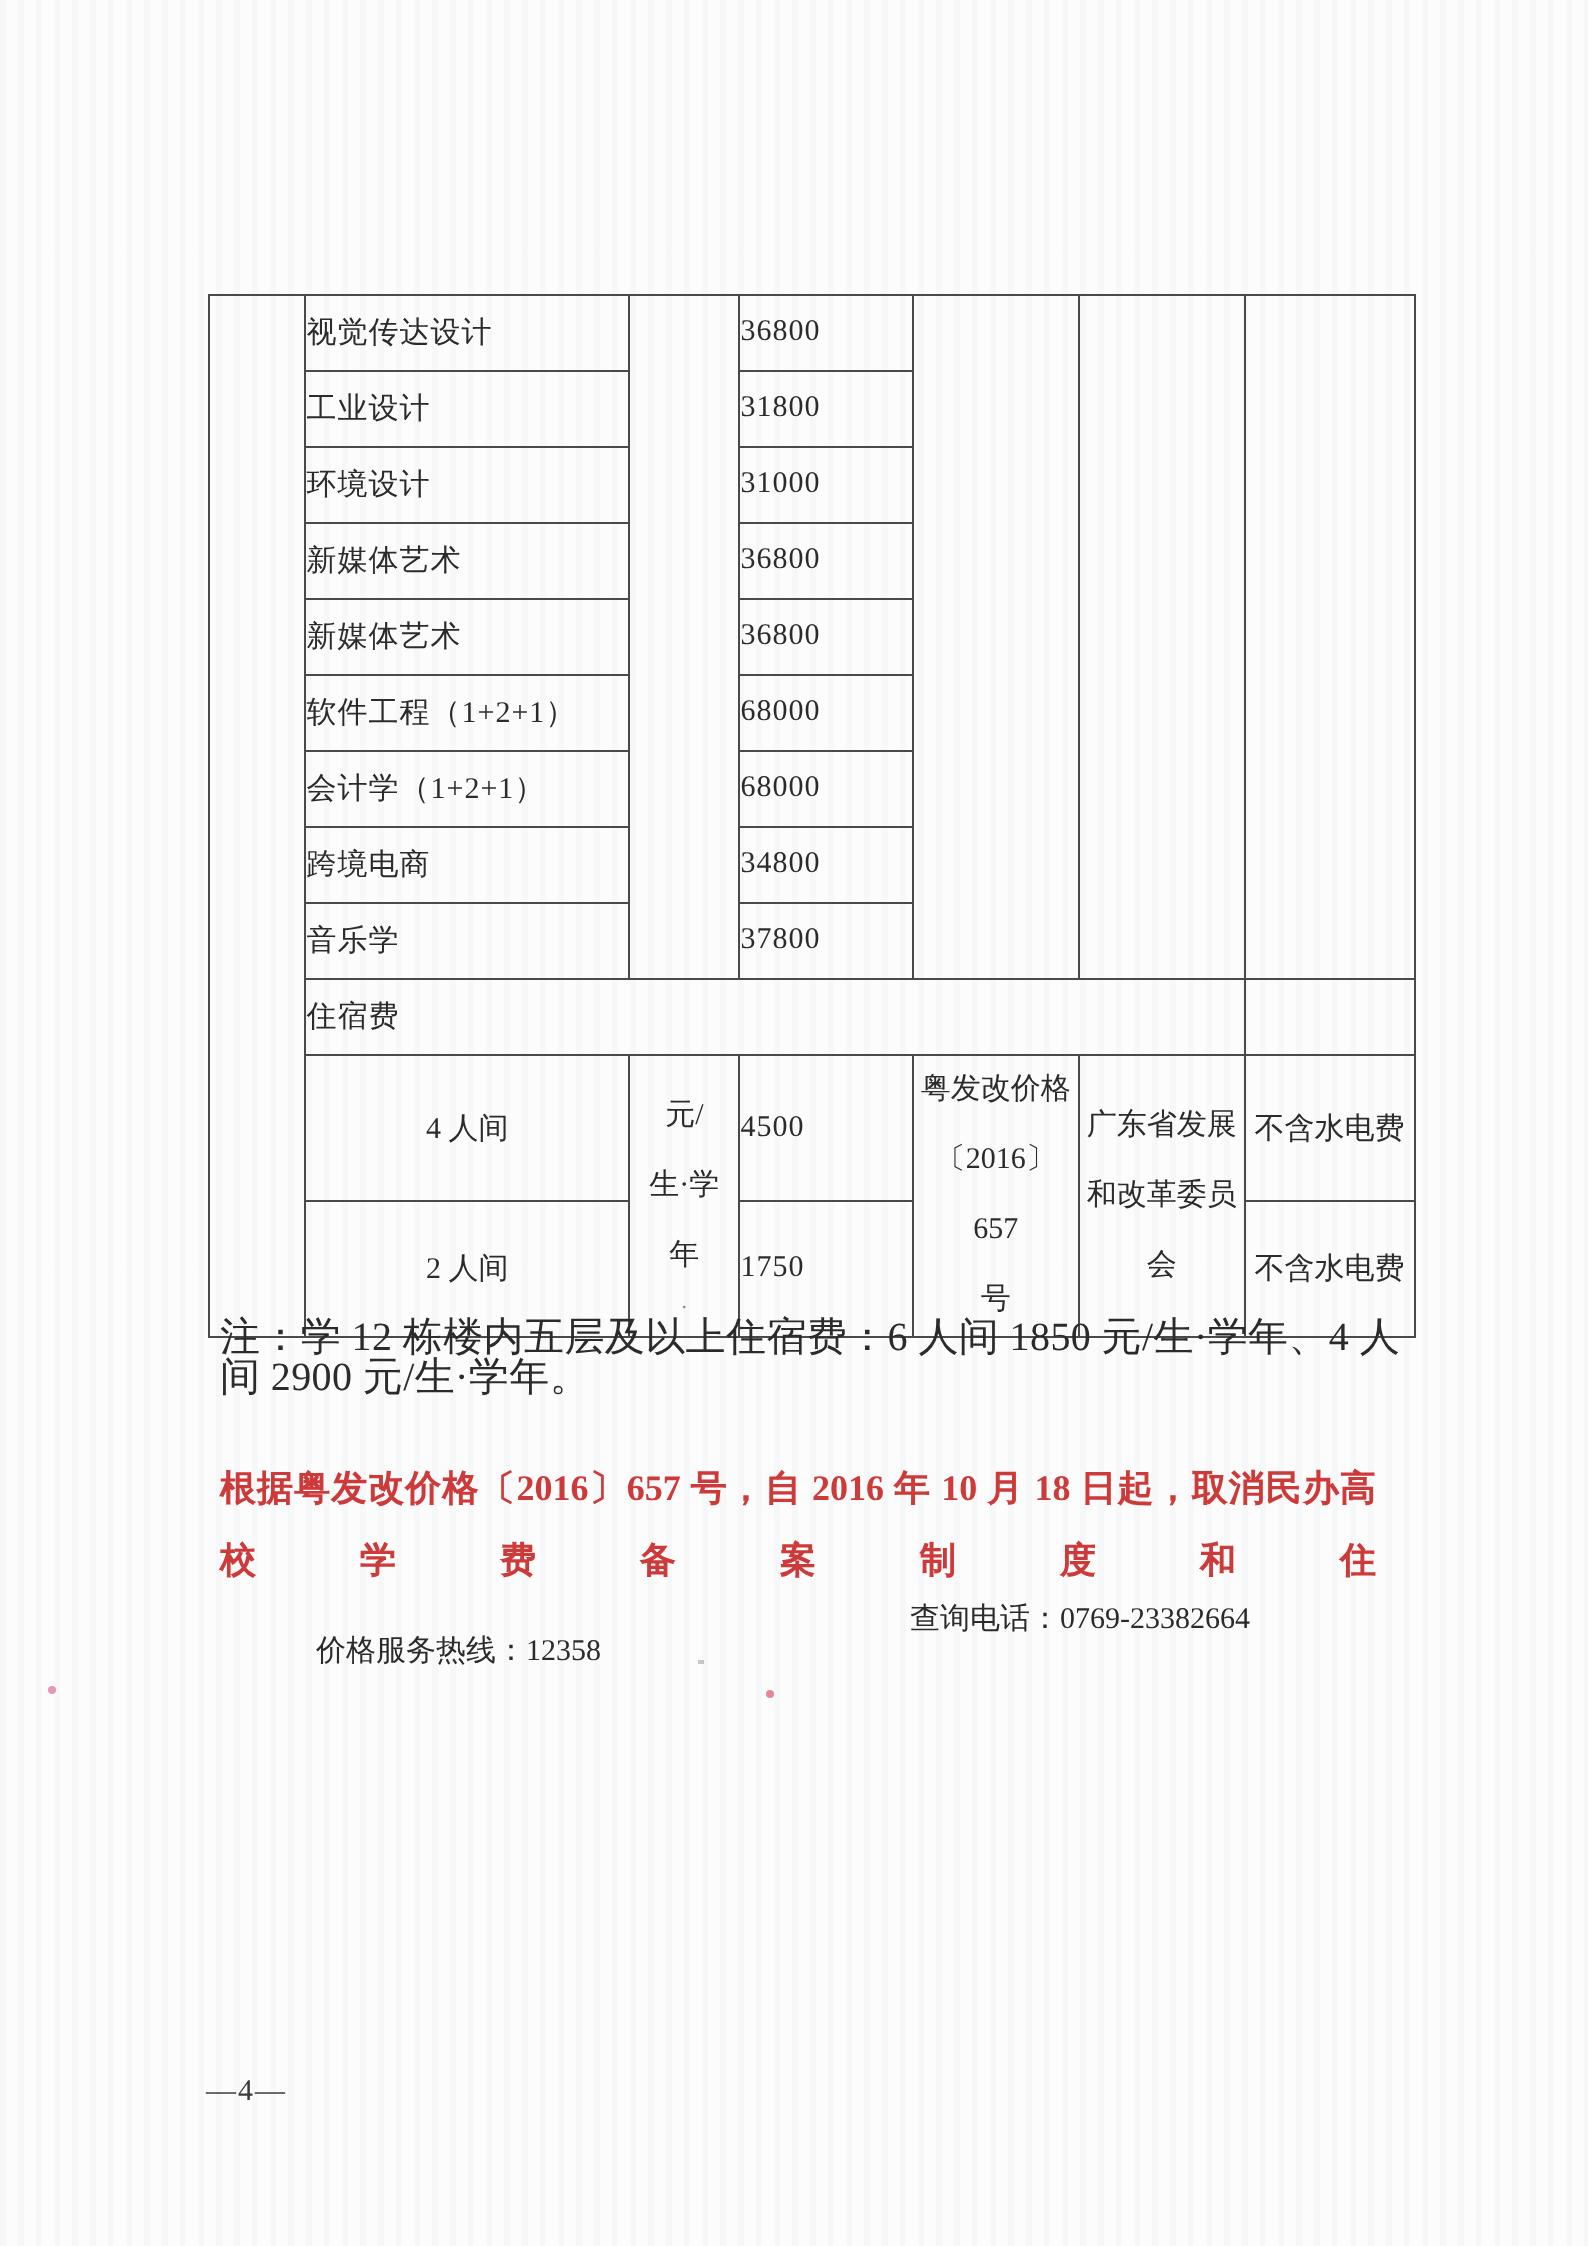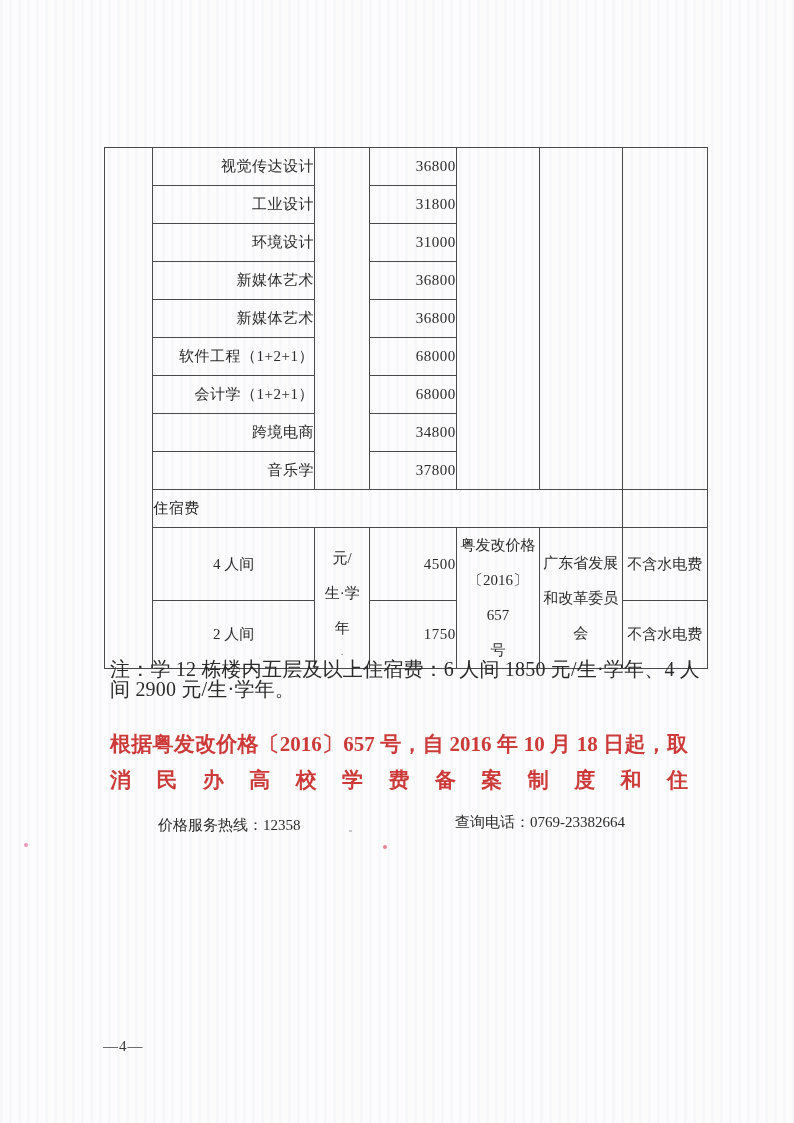--- a/index.html
+++ b/index.html
@@ -21,42 +21,42 @@
   table.fee td {
     border:1px solid #4a4a4a;
     padding:0; vertical-align:middle;
     font-size:15px; color:#2b2b2b;
   }
   table.fee tr.trow { height:38px; }
   table.fee tr.secrow { height:38px; }
   table.fee tr.hrow1 { height:73px; }
   table.fee tr.hrow2 { height:68px; }
   td.open-top { border-top:none; }
-  td.name { text-align:right; padding-left:9px; letter-spacing:0.5px;margin-left:29px; }
+  td.name { text-align:left; padding-left:9px; letter-spacing:0.5px;margin-left:29px; }
   td.center { text-align:center; }
-  td.amount { text-align:right; letter-spacing:0.5px; }
+  td.amount { text-align:left; letter-spacing:0.5px; }
   td.stack { text-align:center; }
   td.stack span { display:block; line-height:35px; }
   td.stack span.dot { line-height:10px; font-size:11px; color:#8a8a8a; }
   td.seclabel { text-align:left; padding-left:9px; letter-spacing:0.5px; }
 
   
   .note-black {
     position:absolute; left:110px; top:659px; width:600px;
     font-size:20px; line-height:20px; letter-spacing:0.2px; color:#2b2b2b;
   }
   .note-red {
     position:absolute; left:110px; top:726px; width:578px;
-    font-size:21px; font-weight:bold; line-height:36px;
+    font-size:18px; font-weight:bold; line-height:36px;
   }
   .note-red .l1 { display:block; text-align:justify; text-align-last:justify; }
   .note-red .l2 { display:block; text-align:center; }
   .hotline-row { position:absolute; left:0; top:800px; width:794px; font-size:15px; color:#2b2b2b; }
   .hotline-row .hl1 { position:absolute; left:158px; top:16px; }
-  .hotline-row .hl2 { position:absolute; left:455px; top:13px; }
+  .hotline-row .hl2 { position:absolute; left:455px; top:0; }
 
   .page-number {
     position:absolute; left:103px; top:1038px;
     font-size:15px; letter-spacing:1px; color:#3a3a3a;
   }
 
   
   .speck { position:absolute; width:4px; height:4px; border-radius:50%; }
   .speck.s1 { left:24px;  top:843px; background:rgba(216,84,140,0.6); }
   .speck.s2 { left:383px; top:845px; background:rgba(220,70,90,0.65); }

